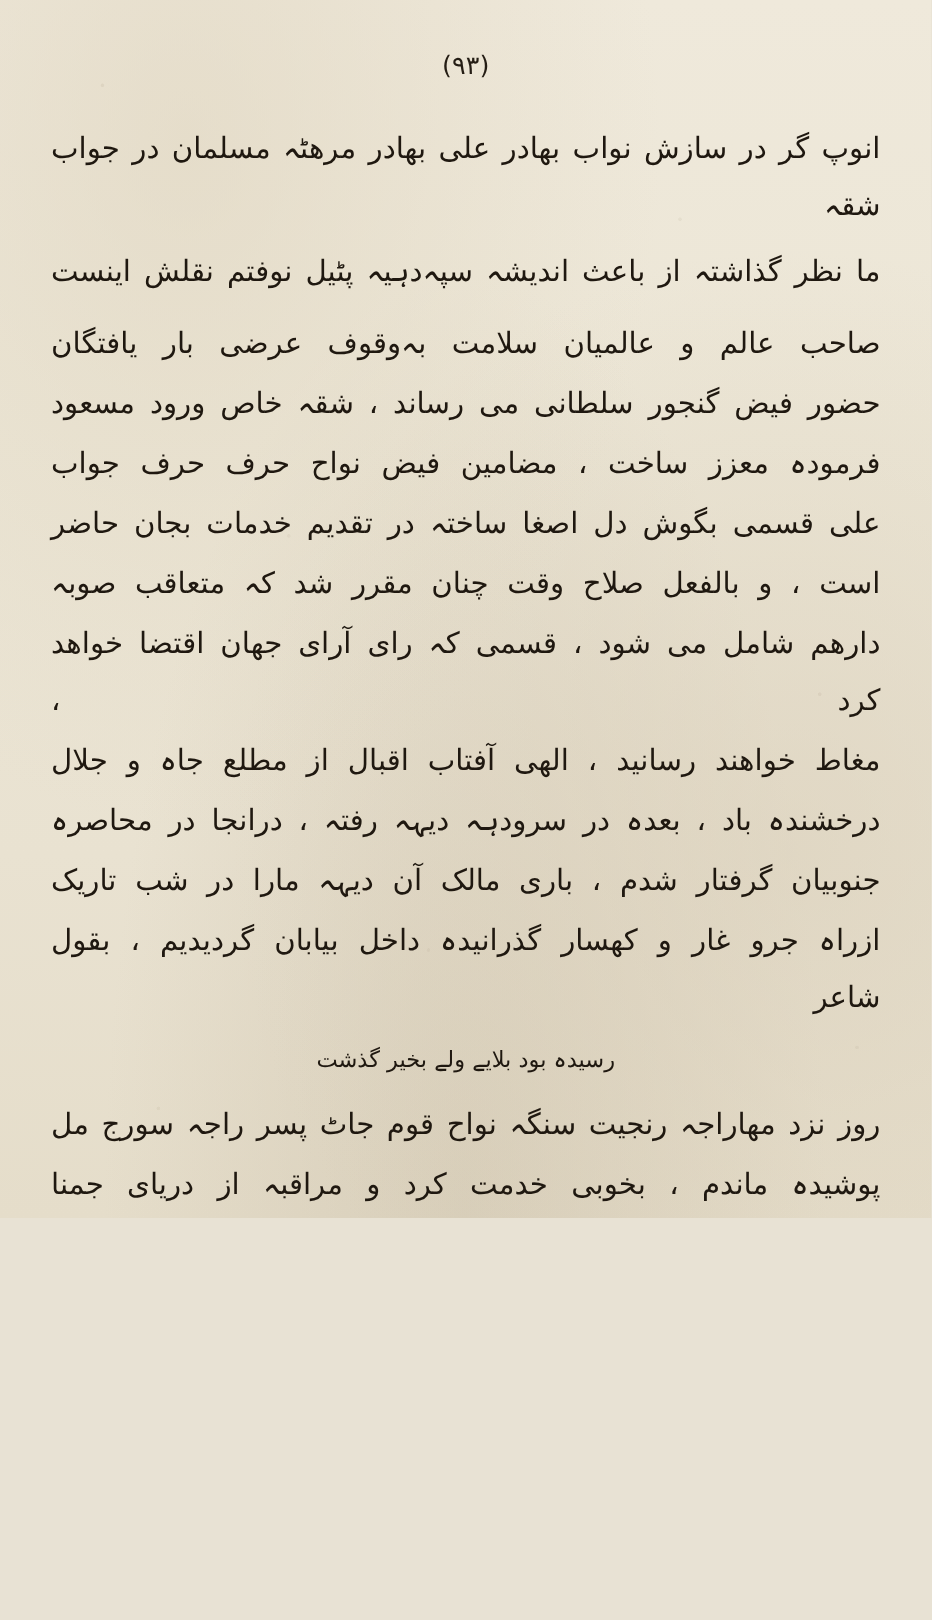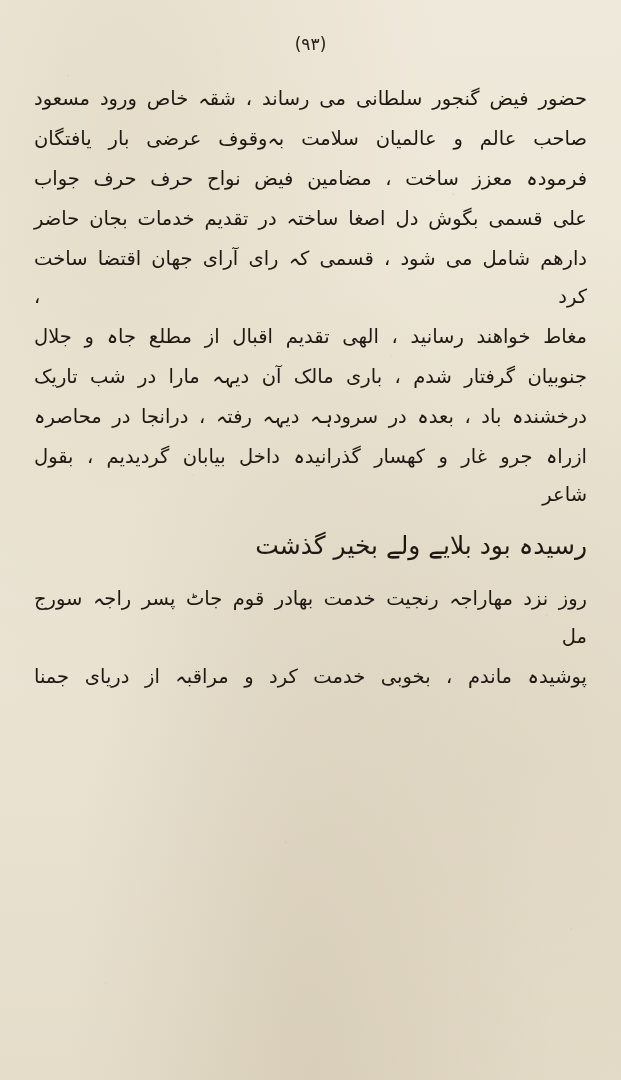--- a/index.html
+++ b/index.html
@@ -6,21 +6,21 @@
     margin: 0;
     padding: 0;
     background: #e8e2d4;
   }
   body {
     font-family: "DejaVu Sans", sans-serif;
   }
   #page {
     position: relative;
     width: 621px;
-    height: 1080px;
+    height: 812px;
     overflow: hidden;
     background:
       radial-gradient(ellipse at 20% 12%, rgba(222,212,190,0.55) 0%, rgba(222,212,190,0) 45%),
       radial-gradient(ellipse at 85% 70%, rgba(215,204,182,0.5) 0%, rgba(215,204,182,0) 50%),
       radial-gradient(ellipse at 50% 100%, rgba(205,194,172,0.55) 0%, rgba(205,194,172,0) 55%),
       linear-gradient(180deg, #efe9db 0%, #ece6d6 35%, #e9e2d1 70%, #e5ddca 100%);
   }
   
   #page:before {
     content: "";
@@ -71,23 +71,23 @@
     text-align: center;
     margin: 18px 0 6px 0;
     color: #15100a;
     letter-spacing: 0.5px;
   }
   .heading.line2 {
     margin-top: 0;
     margin-bottom: 20px;
   }
   .verse {
-    font-size: 25px;
+    font-size: 15px;
     line-height: 1.9;
-    text-align: right;
+    text-align: center;
     margin: 8px 0 10px 0;
     color: #1f1810;
   }
   .block {
     margin-top: 10px;
   }
   .bullet-dot {
     display: inline-block;
     width: 9px;
     height: 9px;
@@ -98,36 +98,41 @@
   }
 </style>
 </head>
 <body>
 
 <div id="page">
   <div class="content">
 
     <div class="page-number">(۹۳)</div>
 
+    <div class="block">
+      <p class="para">انوپ گر در سازش نواب بهادر علی بهادر مرهٹہ مسلمان در جواب شقہ</p>
+      <p class="para">ما نظر گذاشتہ از باعث اندیشہ سپہ‌دہیہ پٹیل نوفتم نقلش اینست</p>
+    </div>
 
 
     <div class="block">
+      <p class="para tight">صاحب عالم و عالمیان سلامت بہ‌وقوف عرضی بار یافتگان</p>
       <p class="para tight">حضور فیض گنجور سلطانی می رساند ، شقہ خاص ورود مسعود</p>
-      <p class="para tight">صاحب عالم و عالمیان سلامت بہ‌وقوف عرضی بار یافتگان</p>
       <p class="para tight">فرمودہ معزز ساخت ، مضامین فیض نواح حرف حرف جواب</p>
       <p class="para tight">علی قسمی بگوش دل اصغا ساختہ در تقدیم خدمات بجان حاضر</p>
-      <p class="para tight">دارهم شامل می شود ، قسمی کہ رای آرای جهان اقتضا ساخت کرد ،</p>
-      <p class="para tight">مغاط خواهند رسانید ، الهی تقدیم اقبال از مطلع جاہ و جلال</p>
+      <p class="para tight">است ، و بالفعل صلاح وقت چنان مقرر شد کہ متعاقب صوبہ</p>
+      <p class="para tight">دارهم شامل می شود ، قسمی کہ رای آرای جهان اقتضا خواهد کرد ،</p>
+      <p class="para tight">مغاط خواهند رسانید ، الهی آفتاب اقبال از مطلع جاہ و جلال</p>
+      <p class="para tight">درخشندہ باد ، بعدہ در سرودہہ دیہہ رفتہ ، درانجا در محاصرہ</p>
       <p class="para tight">جنوبیان گرفتار شدم ، باری مالک آن دیہہ مارا در شب تاریک</p>
-      <p class="para tight">درخشندہ باد ، بعدہ در سرودہہ دیہہ رفتہ ، درانجا در محاصرہ</p>
       <p class="para tight">ازراہ جرو غار و کهسار گذرانیدہ داخل بیابان گردیدیم ، بقول شاعر</p>
     </div>
 
     <div class="verse">رسیدہ بود بلایے ولے بخیر گذشت</div>
 
     <div class="block">
-      <p class="para tight">روز نزد مهاراجہ رنجیت خدمت بهادر قوم جاٹ پسر راجہ سورج مل</p>
+      <p class="para tight">روز نزد مهاراجہ رنجیت سنگہ نواح قوم جاٹ پسر راجہ سورج مل</p>
       <p class="para tight">پوشیدہ ماندم ، بخوبی خدمت کرد و مراقبہ از دریای جمنا</p>
 
     </div>
 
   </div>
 </div>
 
 </body></html>

